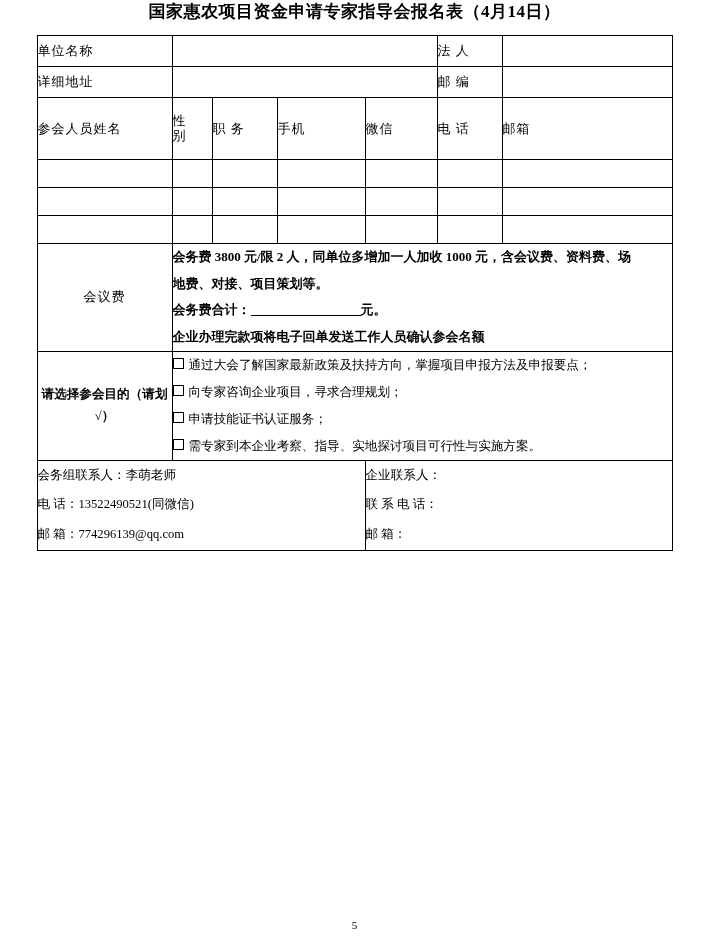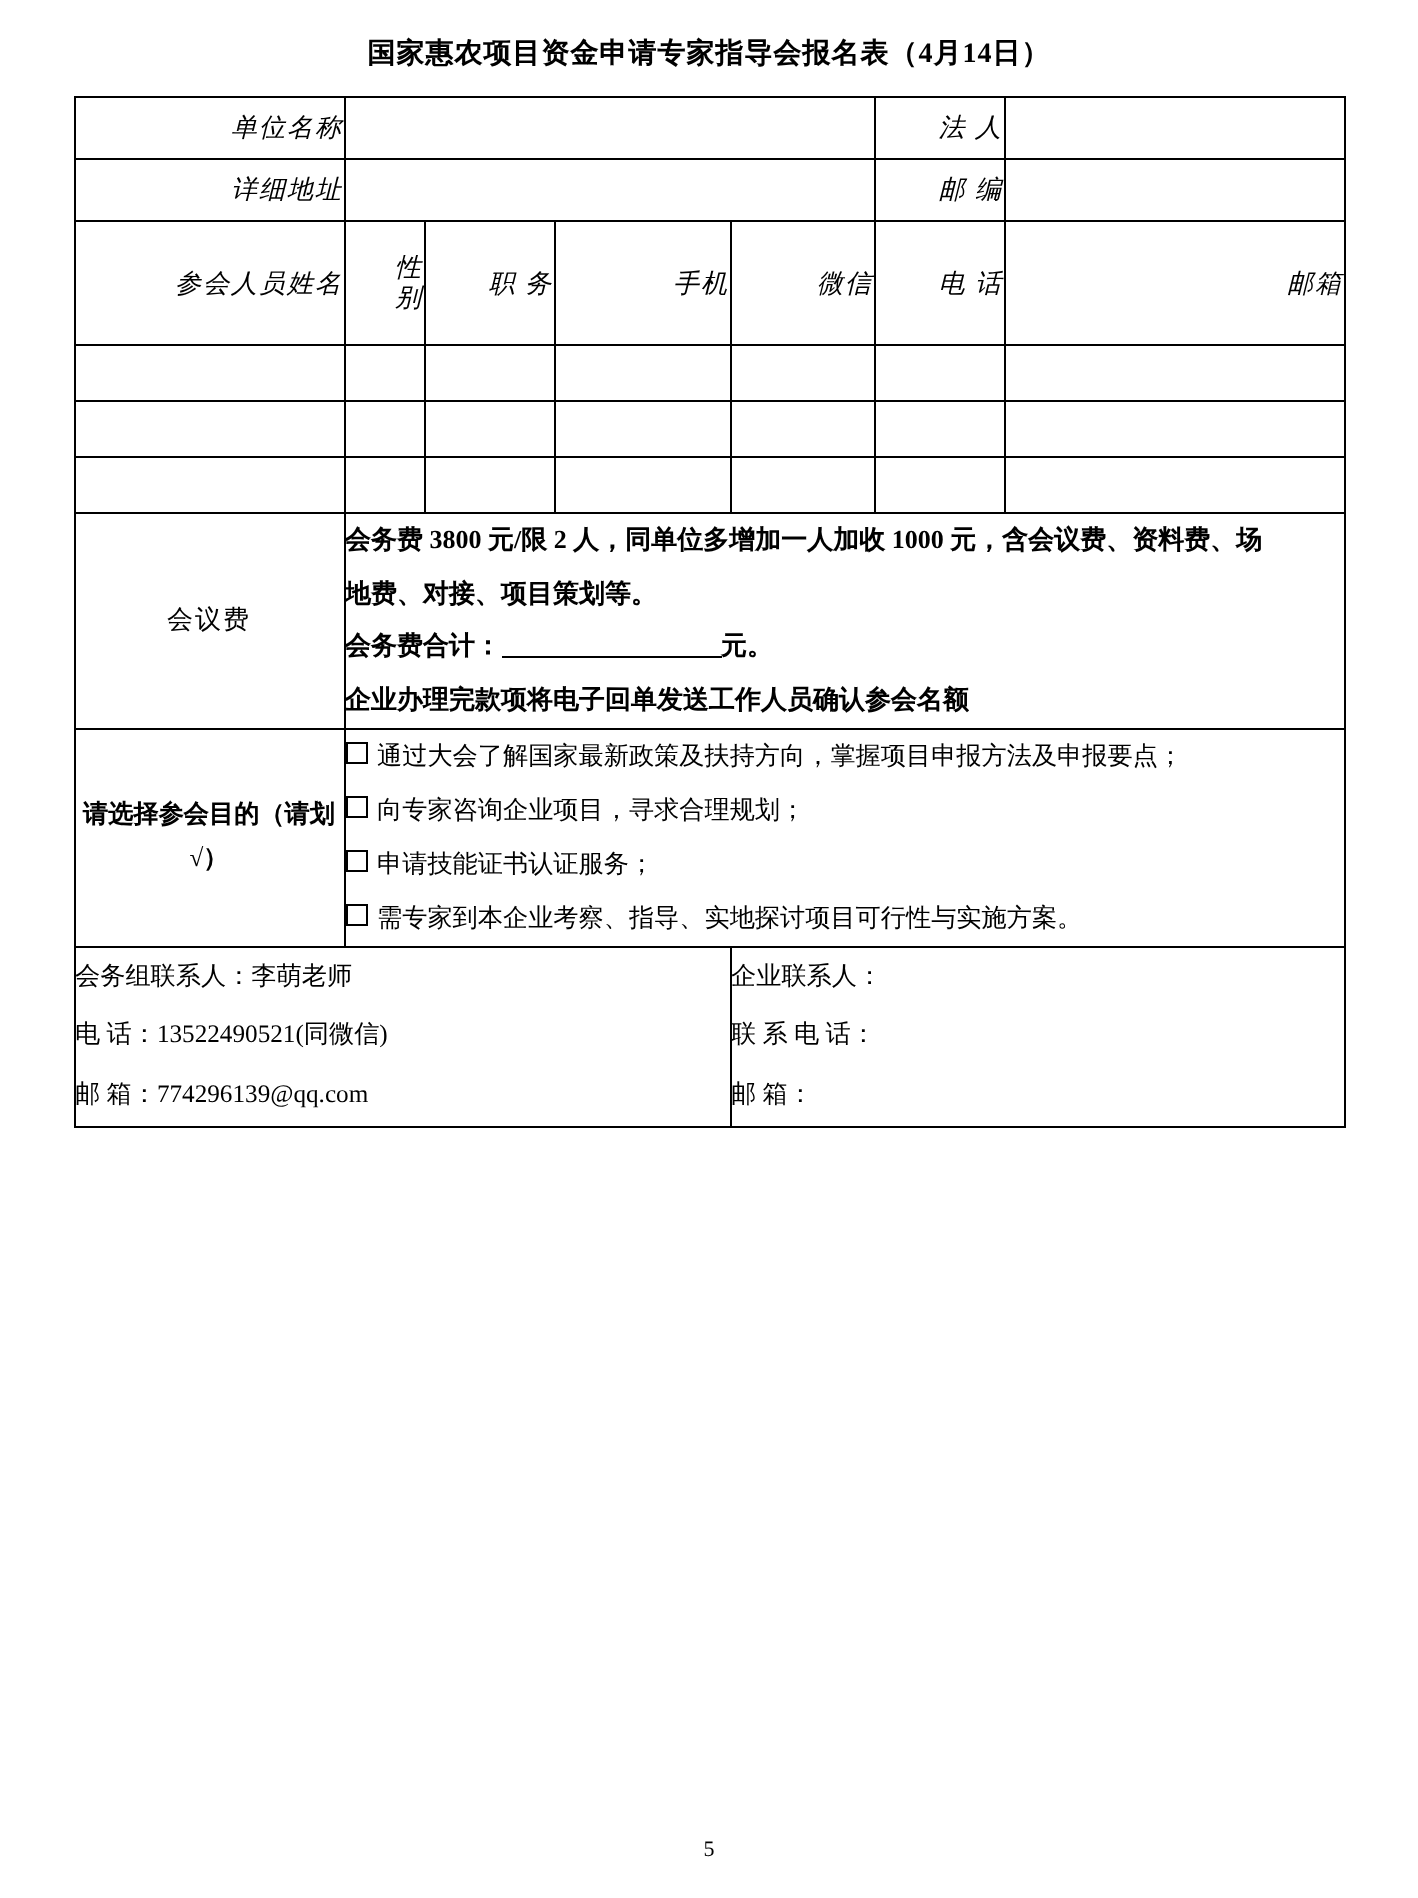--- a/index.html
+++ b/index.html
@@ -17,43 +17,41 @@
   .page {
     width: 709px;
     height: 949px;
     position: relative;
     box-sizing: border-box;
   }
   .doc-title {
     text-align: center;
     font-family: "Liberation Serif", serif;
     font-weight: bold;
-    font-size: 14px;
+    font-size: 17px;
     letter-spacing: 0.5px;
-    padding-top: 18px;
     padding-bottom: 12px;
   }
   table.form {
     border-collapse: collapse;
     table-layout: fixed;
     width: 635px;
     margin: 0 auto;
     font-size: 12.5px;
   }
   table.form td {
     border: 1px solid #000000;
     padding: 0;
     vertical-align: middle;
     font-family: "Liberation Serif", serif;
   }
   .lbl {
-    text-align: right;
+    text-align: left;
     font-size: 13px;
     letter-spacing: 1px;
-    font-style: italic;
   }
   .vert-split {
     line-height: 1.15;
   }
   .cellpad {
     padding: 6px 8px;
   }
   
   .row-h { height: 31px; }
   .row-names { height: 62px; }

